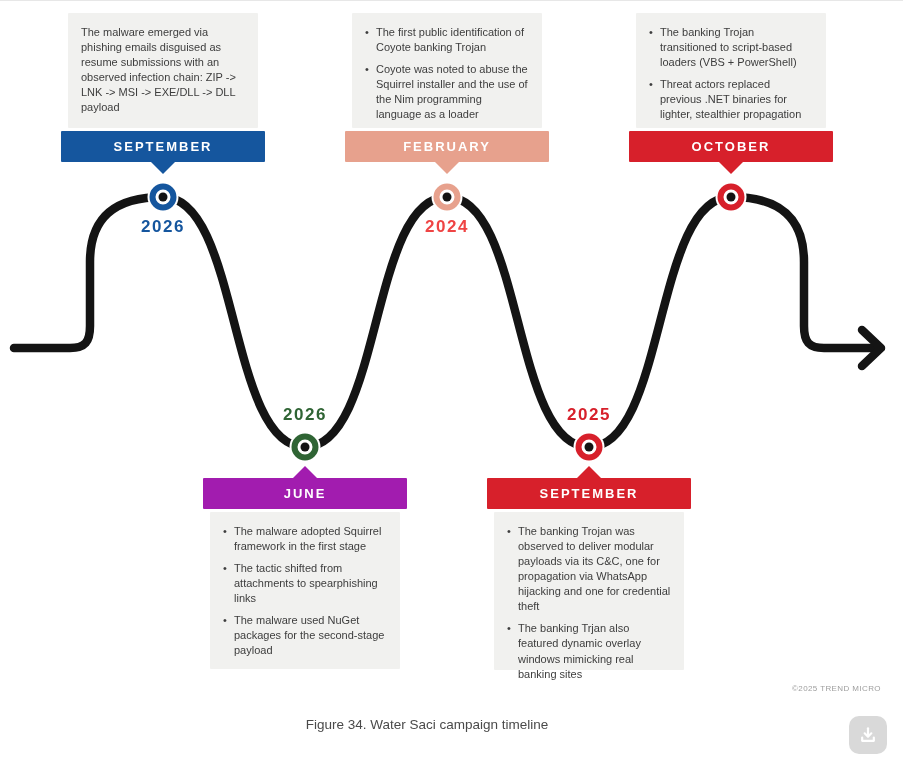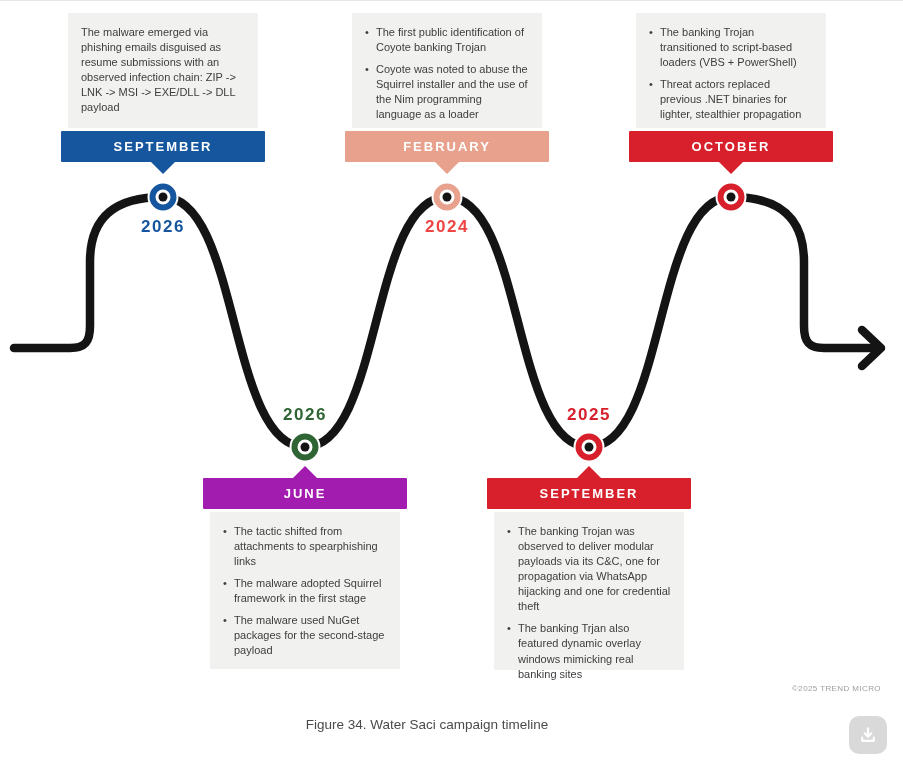--- a/index.html
+++ b/index.html
@@ -123,22 +123,22 @@
     <div class="pointer c-salmon"></div>
   </div>
 
   <div class="callout bottom" style="left:203px; top:466px;">
     <div class="pointer c-green"></div>
     <div class="band c-green">
       <span>JUNE</span>
     </div>
     <div class="box" style="height:157px;">
       <ul class="bullets">
+        <li>The malware adopted Squirrel framework in the first stage</li>
         <li>The tactic shifted from attachments to spearphishing links</li>
-        <li>The malware adopted Squirrel framework in the first stage</li>
         <li>The malware used NuGet packages for the second-stage payload</li>
       </ul>
     </div>
   </div>
 
   <div class="callout bottom" style="left:487px; top:466px;">
     <div class="pointer c-red"></div>
     <div class="band c-red">
       <span>SEPTEMBER</span>
     </div>

